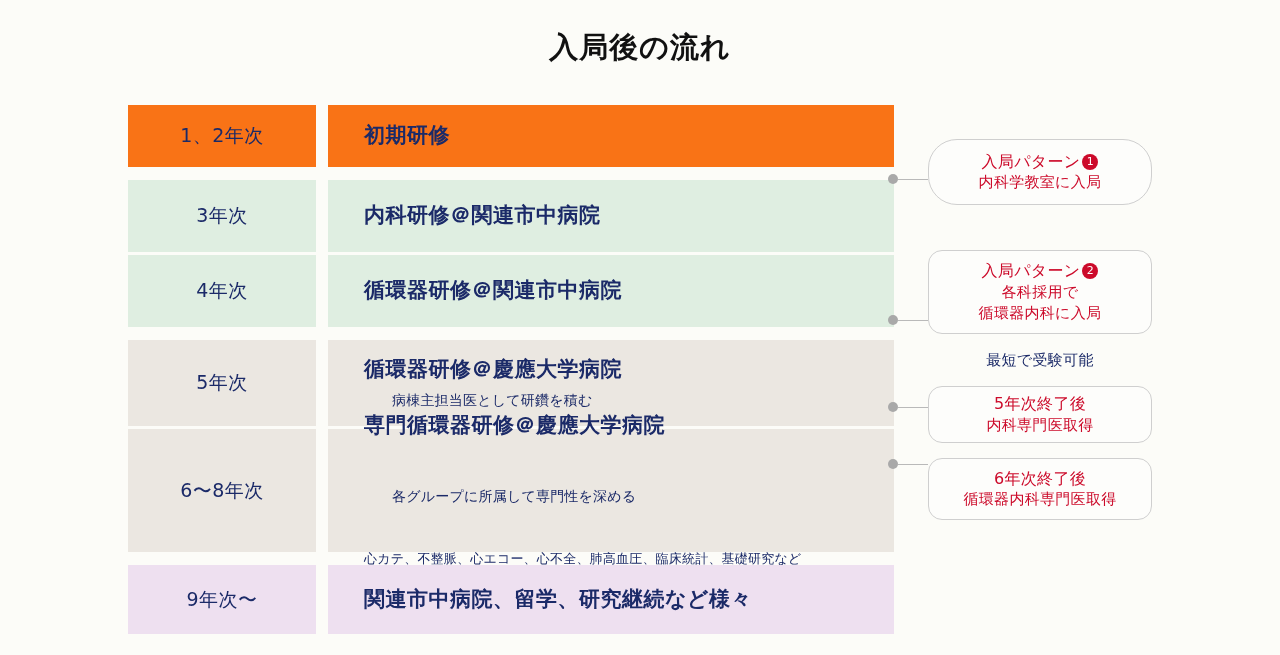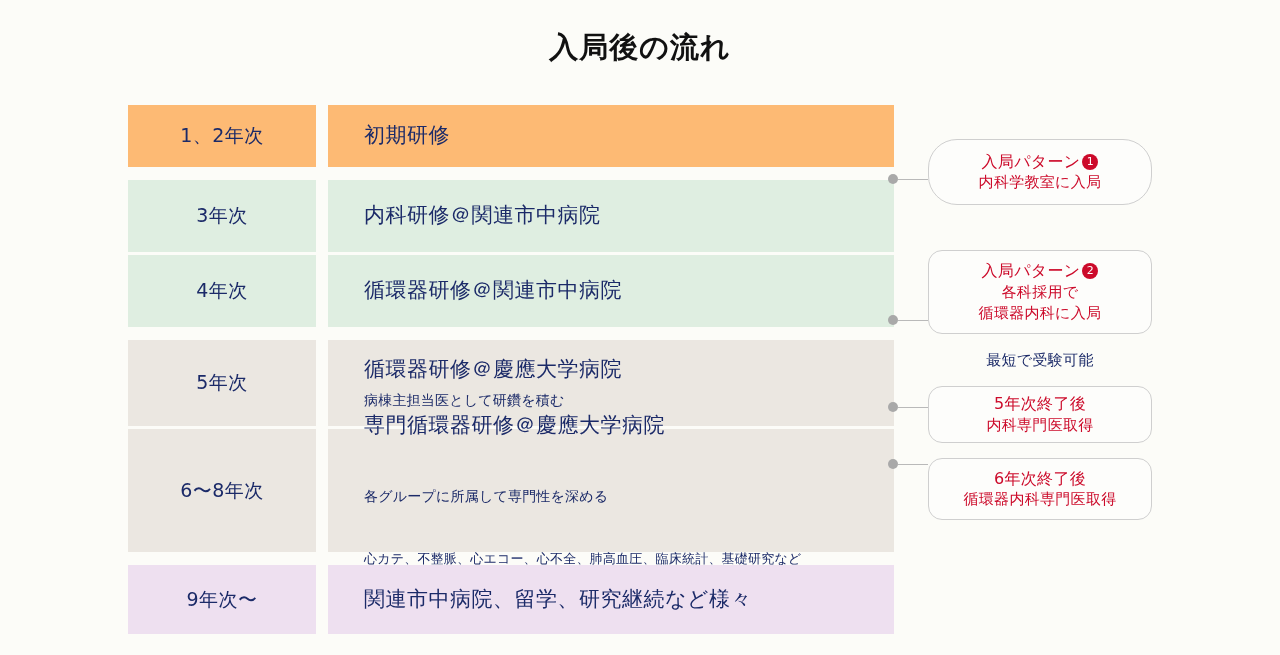--- a/index.html
+++ b/index.html
@@ -44,38 +44,40 @@
     margin-left:12px;
     display:flex;flex-direction:column;justify-content:center;
     padding-left:36px;
     box-sizing:border-box;
   }
   .body .head{
     font-size:21px;
     color:#1b2a68;
     letter-spacing:0.5px;
     line-height:1.3;
+    font-weight:bold;
   }
   .body .sub{
     font-size:14px;
     color:#1b2a68;
     margin-top:6px;
     line-height:1.45;
     letter-spacing:0.2px;
+    margin-left:28px;
   }
   .body .sub2{
     font-size:13px;
     color:#1b2a68;
     margin-top:3px;
     line-height:1.45;
     letter-spacing:0.2px;
   }
 
   
-  .c-blue   .year,.c-blue   .body{background:#fdba74;}
+  .c-blue   .year,.c-blue   .body{background:#f97316;}
   .c-green  .year,.c-green  .body{background:#dfeee1;}
   .c-beige  .year,.c-beige  .body{background:#ebe7e1;}
   .c-purple .year,.c-purple .body{background:#eee0f0;}
 
   
   .h-62 .year,.h-62 .body{height:62px;}
   .h-60 .year,.h-60 .body{height:72px;}
   .h-86 .year,.h-86 .body{height:86px;}
   .h-107 .year,.h-107 .body{height:123px;gap:41px;}
   .h-58 .year,.h-58 .body{height:69px;}

